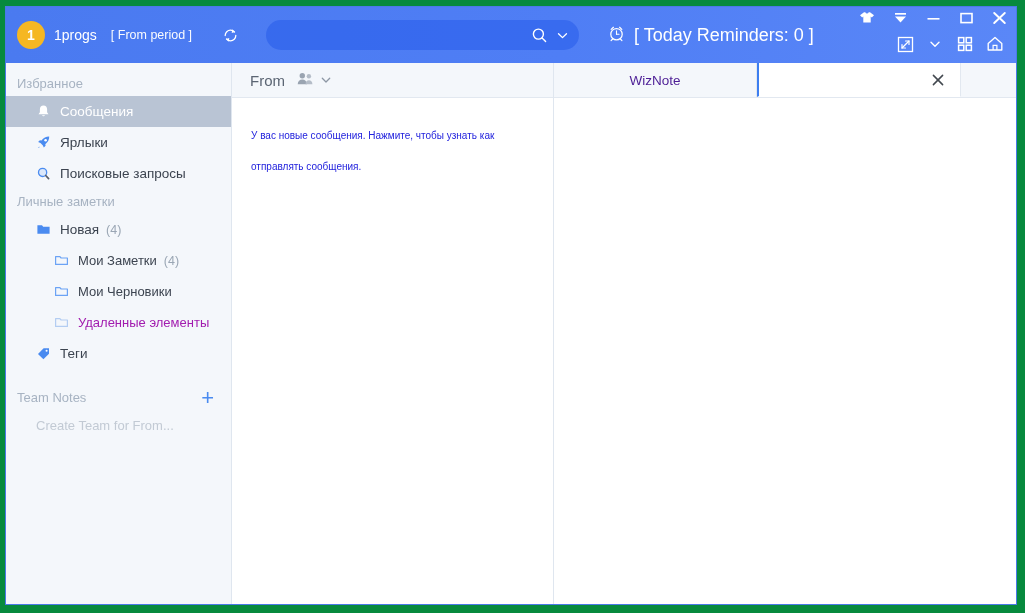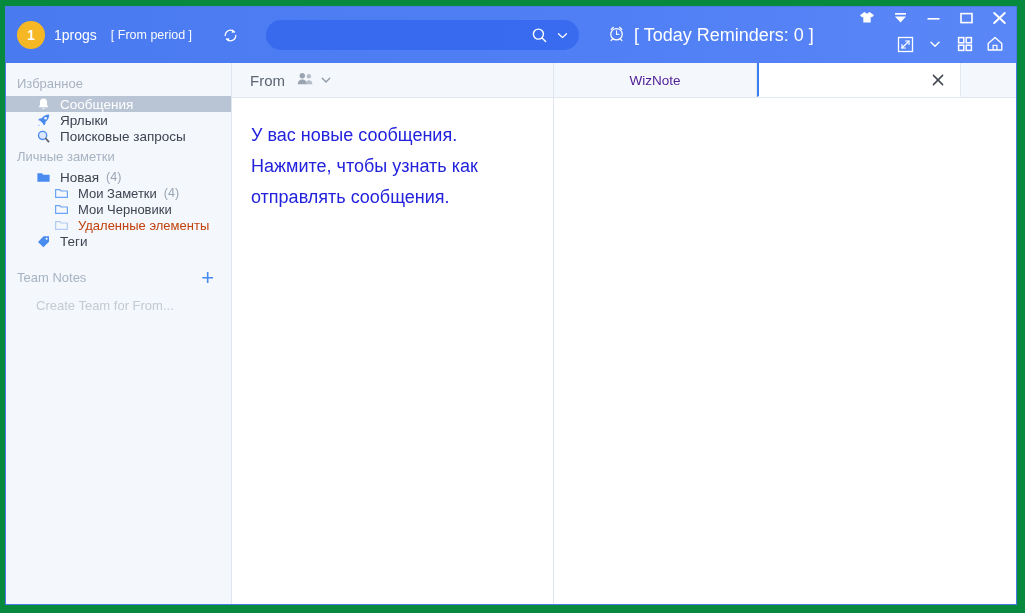--- a/index.html
+++ b/index.html
@@ -99,30 +99,30 @@
   .section-head {
     font-size: 13px; color: #a7b3c2;
     padding: 5px 0 5px 11px;
     display: flex; align-items: center;
   }
   .section-head .plus {
     margin-left: auto; margin-right: 17px;
     color: #4a8bf0; font-size: 22px; line-height: 14px; cursor: pointer; font-weight: 300;
   }
   .nav-item {
-    height: 16px; display: flex; align-items: center;
+    height: 31px; display: flex; align-items: center;
     font-size: 13.5px; color: #3c4450; cursor: pointer;
     padding-left: 28px;
   }
   .nav-item.selected { background: #b9c4d4; color: #ffffff; }
   .nav-item .ic { width: 19px; flex: 0 0 19px; display: flex; align-items: center; justify-content: center; margin-right: 7px; }
   .nav-item .count { color: #9aa6b4; font-size: 12.5px; margin-left: 7px; }
   .nav-item.indent { padding-left: 46px; font-size: 13px; }
   .nav-item.muted, .nav-item.muted .ic svg { color: #b8c2cf; }
-  .nav-item.muted { color: #c2410c; }
+  .nav-item.muted { color: #a21caf; }
   .team-empty { font-size: 13px; color: #c2cad4; padding: 8px 0 0 30px; }
 
   
   #msglist {
     width: 322px; flex: 0 0 322px;
     border-right: 1px solid #dfe6ef;
     background: #fcfdff;
     display: flex; flex-direction: column;
   }
   #msglist-head {
@@ -130,21 +130,21 @@
     background: #f4f7fb;
     border-bottom: 1px solid #e2e8f0;
     display: flex; align-items: center;
     padding-left: 18px;
     font-size: 15px; color: #5b6573;
   }
   #msglist-head .people { margin-left: 12px; display: flex; align-items: center; cursor: pointer; }
   #msglist-head .people .chv { margin-left: 6px; }
   #msglist-body { flex: 1 1 auto; background: #ffffff; padding: 22px 20px 0 19px; }
   .msg-text {
-    color: #2222dd; font-size: 18px; line-height: 31px; cursor: pointer;
+    color: #2222dd; font-size: 10px; line-height: 31px; cursor: pointer;
   }
 
   
   #rightpane { flex: 1 1 auto; display: flex; flex-direction: column; min-width: 0; background: #ffffff; }
   #tabstrip {
     height: 35px; flex: 0 0 35px;
     background: #f4f7fb;
     border-bottom: 1px solid #e2e8f0;
     display: flex; align-items: stretch;
   }

